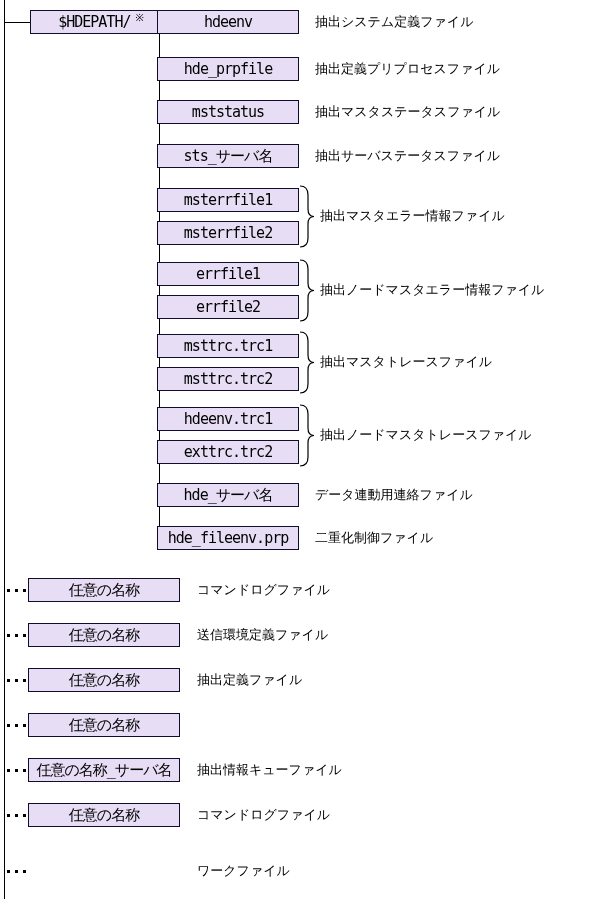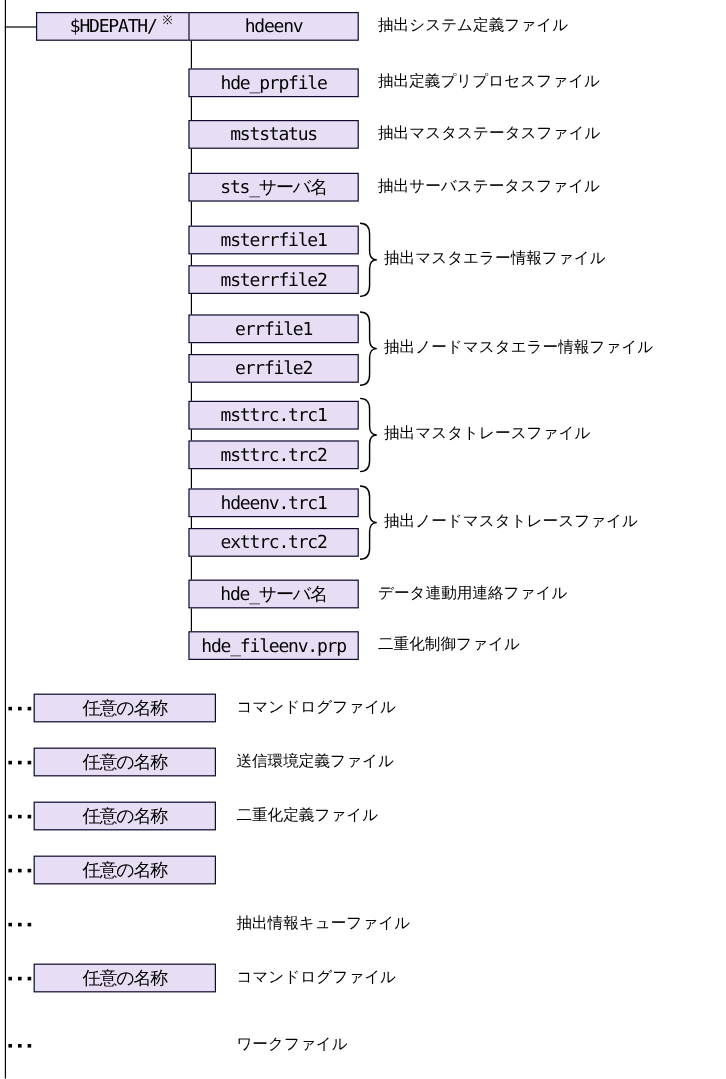--- a/index.html
+++ b/index.html
@@ -105,26 +105,27 @@
   <div class="dots" style="left:7px;top:589px"></div>
   <div class="node bottom" style="top:578px">任意の名称</div>
   <div class="desc" style="left:197px;top:581px">コマンドログファイル</div>
 
   <div class="dots" style="left:7px;top:634px"></div>
   <div class="node bottom" style="top:623px">任意の名称</div>
   <div class="desc" style="left:197px;top:626px">送信環境定義ファイル</div>
 
   <div class="dots" style="left:7px;top:679px"></div>
   <div class="node bottom" style="top:668px">任意の名称</div>
-  <div class="desc" style="left:197px;top:671px">二重化定義ファイル</div>
+  <div class="desc" style="left:197px;top:671px">抽出定義ファイル</div>
 
   <div class="dots" style="left:7px;top:724px"></div>
   <div class="node bottom" style="top:713px">任意の名称</div>
 
   <div class="dots" style="left:7px;top:769px"></div>
+  <div class="node bottom" style="top:758px">任意の名称_サーバ名</div>
   <div class="desc" style="left:197px;top:761px">抽出情報キューファイル</div>
 
   <div class="dots" style="left:7px;top:814px"></div>
   <div class="node bottom" style="top:803px">任意の名称</div>
   <div class="desc" style="left:197px;top:806px">コマンドログファイル</div>
 
   <div class="dots" style="left:7px;top:870px"></div>
   <div class="desc" style="left:197px;top:862px">ワークファイル</div>
 
 </div>

